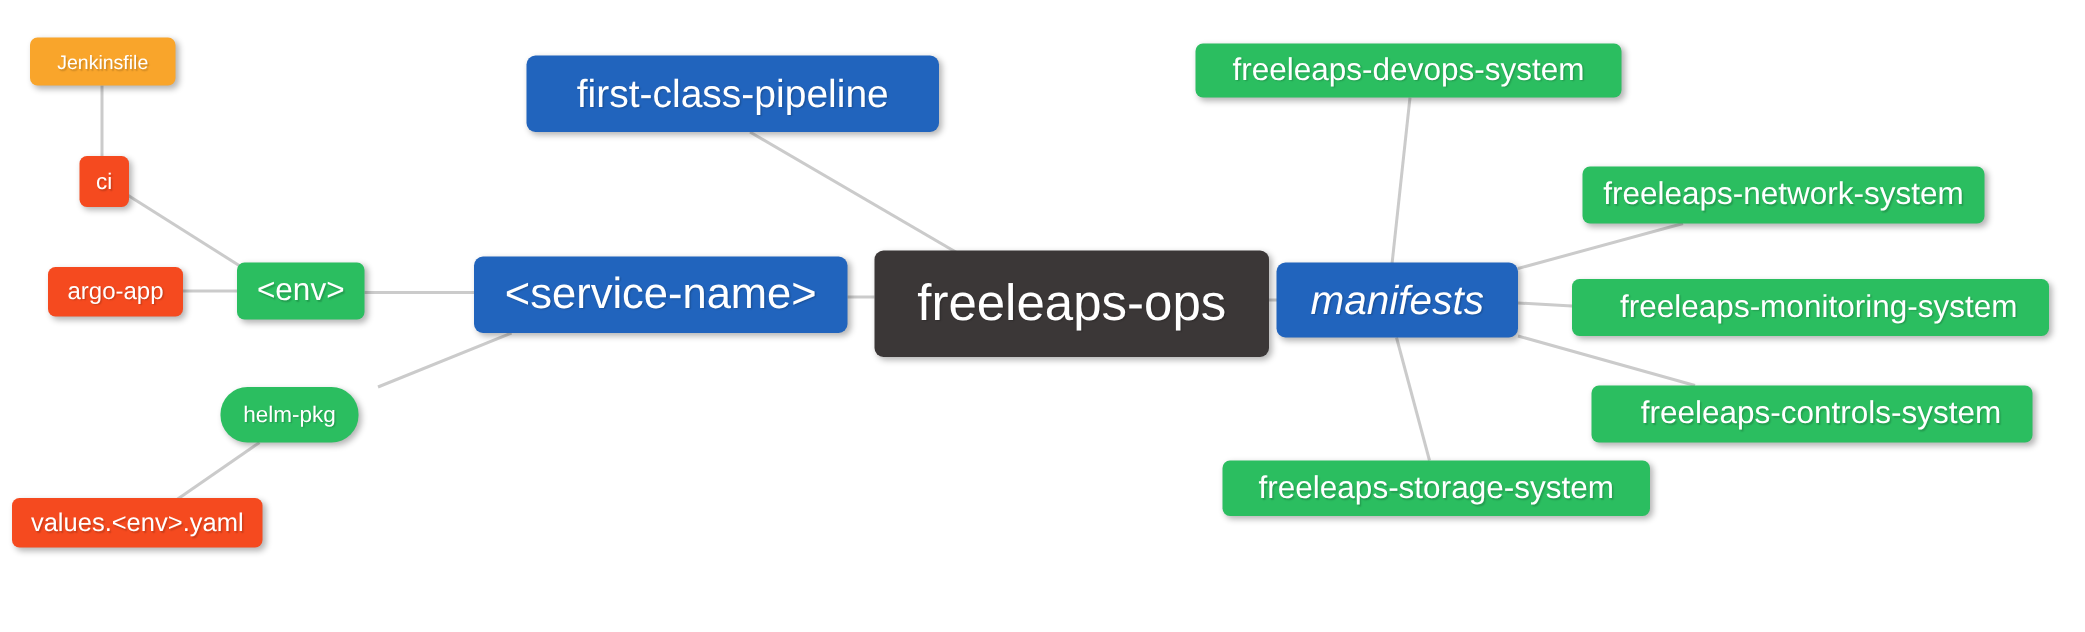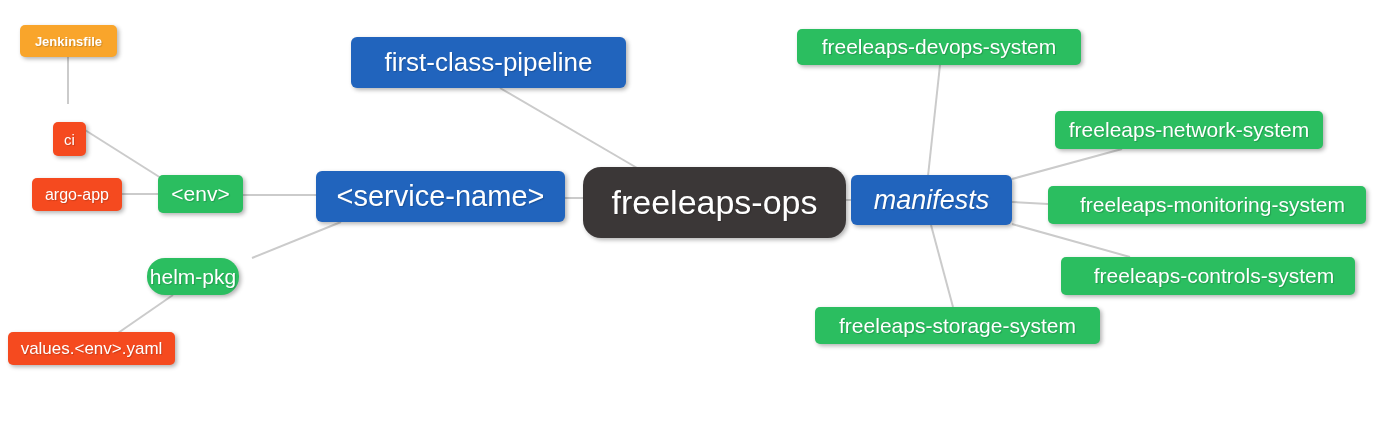--- a/index.html
+++ b/index.html
@@ -21,34 +21,34 @@
     box-shadow:2px 2px 4px rgba(0,0,0,0.30);
     text-shadow:1px 1px 1px rgba(0,0,0,0.18);
     cursor:pointer;box-sizing:border-box;
   }
   .c-orange{background:var(--orange);}
   .c-red{background:var(--red);}
   .c-green{background:var(--green);}
   .c-blue{background:var(--blue);}
   .c-dark{background:var(--dark);}
 
-  #n-jenkinsfile{left:20px;top:25px;width:97px;height:32px;font-size:13px;font-weight:bold;}
-  #n-ci{left:53px;top:104px;width:33px;height:34px;font-size:15px;margin-top:18px;}
+  #n-jenkinsfile{left:20px;top:25px;width:97px;height:32px;font-size:13px;}
+  #n-ci{left:53px;top:104px;width:33px;height:34px;font-size:15px;}
   #n-argo-app{left:32px;top:178px;width:90px;height:33px;font-size:16px;}
   #n-env{left:158px;top:175px;width:85px;height:38px;font-size:21px;}
   #n-first-class-pipeline{left:315px;top:37px;width:275px;height:51px;font-size:26px;border-radius:6px;margin-left:36px;}
   #n-service-name{left:316px;top:171px;width:249px;height:51px;font-size:29px;border-radius:6px;}
-  #n-freeleaps-ops{left:583px;top:167px;width:263px;height:71px;font-size:34px;border-radius:18px;}
+  #n-freeleaps-ops{left:583px;top:167px;width:263px;height:71px;font-size:34px;border-radius:6px;}
   #n-manifests{left:851px;top:175px;width:161px;height:50px;font-size:27px;border-radius:6px;font-style:italic;}
   #n-devops{left:797px;top:29px;width:284px;height:36px;font-size:21px;}
   #n-network{left:1055px;top:111px;width:268px;height:38px;font-size:21px;}
   #n-monitoring{left:1048px;top:186px;width:318px;height:38px;font-size:21px;padding-left:11px;}
   #n-controls{left:1061px;top:257px;width:294px;height:38px;font-size:21px;padding-left:12px;}
   #n-storage{left:815px;top:307px;width:285px;height:37px;font-size:21px;}
-  #n-helm-pkg{left:147px;top:258px;width:92px;height:37px;font-size:21px;border-radius:18px;}
+  #n-helm-pkg{left:147px;top:258px;width:92px;height:37px;font-size:15px;border-radius:18px;}
   #n-values{left:8px;top:332px;width:167px;height:33px;font-size:17px;text-align:right;}
 </style>
 </head>
 <body>
 
 <div class="canvas">
 
   <svg class="edges" viewBox="0 0 1390 421">
     <line class="edge" x1="68" y1="57" x2="68" y2="104"></line>
     <line class="edge" x1="85" y1="130" x2="161" y2="178"></line>

